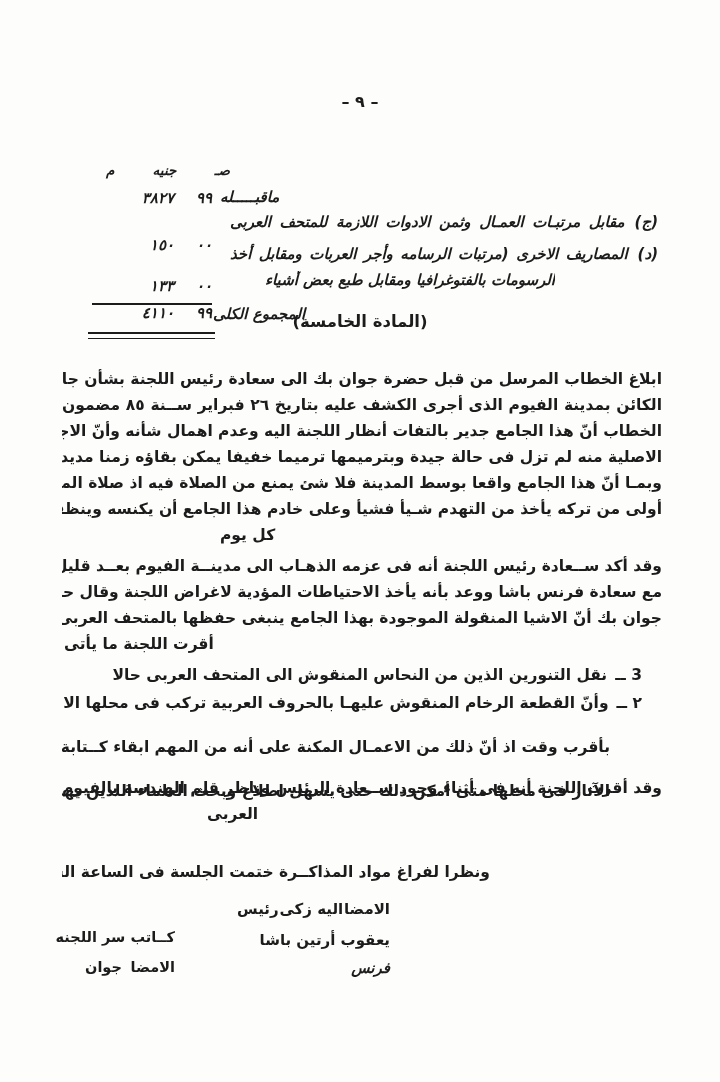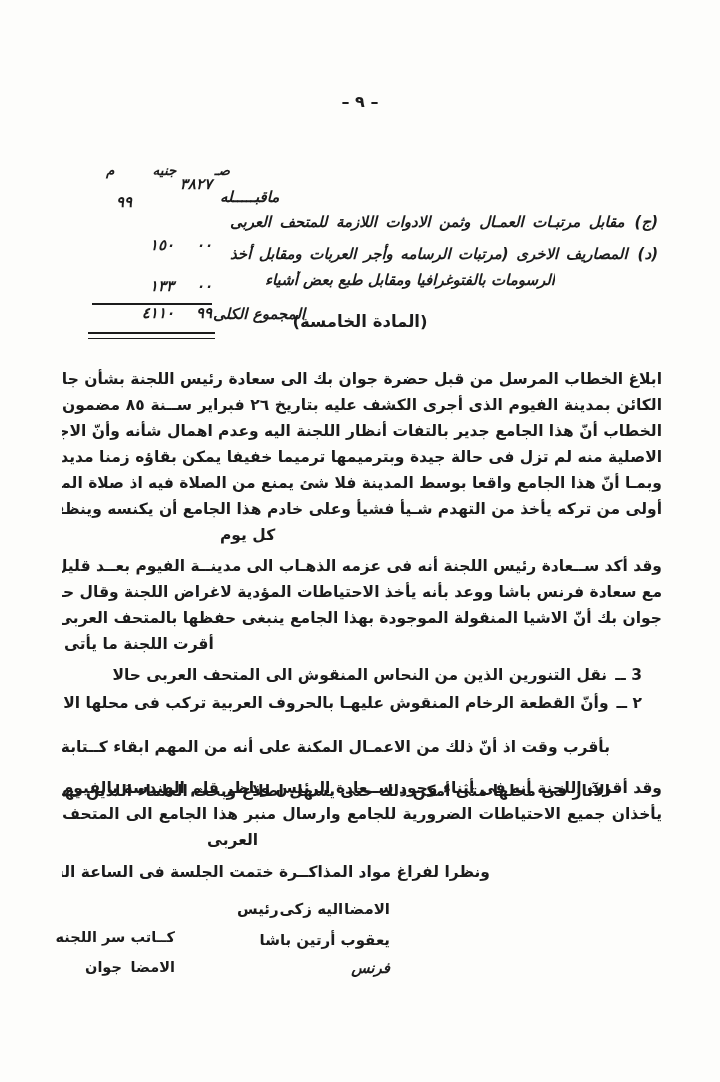--- a/index.html
+++ b/index.html
@@ -12,21 +12,21 @@
   
   .pagenum{top:92px;left:0;right:0;text-align:center;font-size:16px;letter-spacing:2px;}
   
   .acct{top:158px;left:0;right:0;height:182px;font-style:italic;}
   .cur-header{position:absolute;top:4px;left:106px;width:124px;font-size:13.5px;
     text-align:justify;text-align-last:justify;white-space:nowrap;}
   .bf-label{position:absolute;top:30px;left:220px;font-size:15px;white-space:nowrap;}
   .amount{position:absolute;left:94px;width:118px;display:flex;direction:ltr;font-size:15px;}
   .amount .pounds{flex:1;text-align:right;}
   .amount .piasters{width:38px;text-align:right;}
-  .amt-bf{top:17px;flex-direction:column;} .amt-c{top:78px;} .amt-d{top:119px;} .amt-total{top:146px;}
+  .amt-bf{top:31px;} .amt-c{top:78px;} .amt-d{top:119px;} .amt-total{top:146px;}
   .acct-line{position:absolute;left:230px;right:62px;display:flex;gap:10px;
     font-size:15px;line-height:24px;white-space:nowrap;overflow:hidden;}
   .acct-line .marker{flex:0 0 auto;}
   .acct-line .txt{flex:1;text-align:justify;text-align-last:justify;}
   .desc-c{top:52px;} .desc-d1{top:84px;}
   .desc-d2{position:absolute;top:113px;right:165px;left:170px;text-align:right;
     font-size:15px;white-space:nowrap;overflow:hidden;}
   .subtotal-rule{position:absolute;top:145px;left:92px;width:120px;border-top:2px solid #1c1c1c;}
   .total-label{position:absolute;top:147px;left:213px;font-size:15px;white-space:nowrap;}
   .total-rule{position:absolute;top:174px;left:88px;width:127px;height:4px;
@@ -131,21 +131,20 @@
     <div class="line li-row">
       <span class="marker">٢ ــ</span>
       <span class="txt">وأنّ القطعة الرخام المنقوش عليهـا بالحروف العربية تركب فى محلها الاصلى</span>
     </div>
     <div class="line cont">بأقرب وقت اذ أنّ ذلك من الاعمـال المكنة على أنه من المهم ابقاء كــتابة</div>
     <div class="line cont">الآثار فى محلها متى أمكن ذلك حتى يسهل اطلاع وبحث العلماء اللذين يهمهم ذلك</div>
   </div>
 
   <div class="abs para p4">
     <div class="line jl">وقد أقرت اللجنة أنه فى أثناء وجود ســعادة الرئيس وناظر قلم الهندسة بالفيوم</div>
-    <div class="line jl">يأخذان جميع الاحتياطات الضرورية للجامع وارسال منبر هذا الجامع الى المتحف</div>
     <div class="line tail-left ind145">العربى</div>
   </div>
 
   <div class="abs closing">ونظرا لفراغ مواد المذاكــرة ختمت الجلسة فى الساعة السادسة</div>
 
   <div class="abs sig-right">
     <div class="sig-row">
       <span>الامضا</span>
       <span>اليه زكى</span>
       <span>رئيس</span>

